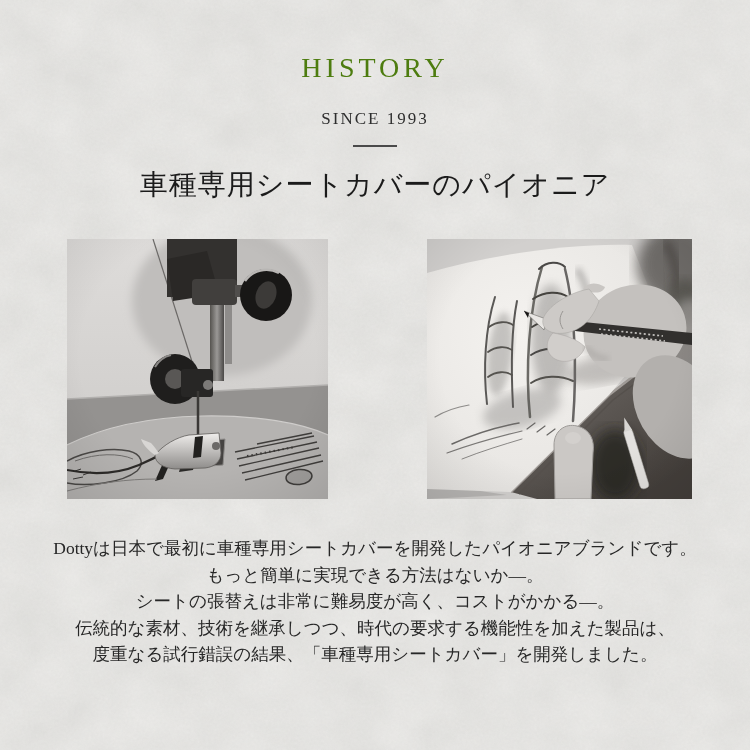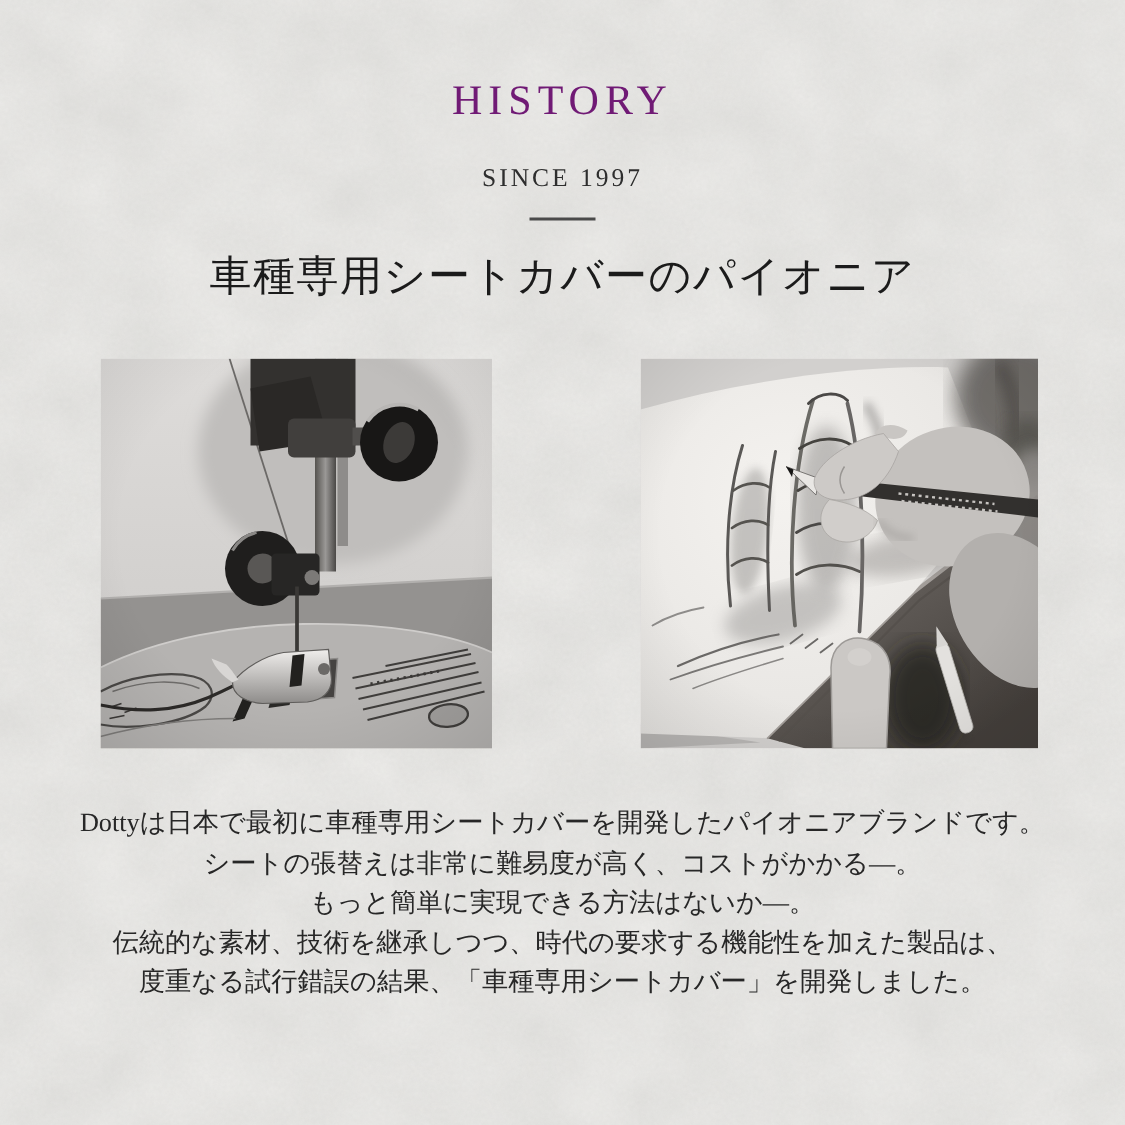--- a/index.html
+++ b/index.html
@@ -10,21 +10,21 @@
     overflow:hidden;
     font-family:"Liberation Serif","DejaVu Serif",serif;
     color:#2b2b2b;
   }
   .texture{position:absolute;inset:0;width:750px;height:750px;pointer-events:none;}
   .layer{position:absolute;left:0;width:750px;text-align:center;}
   .title{
     top:52px;
     font-size:28px;line-height:32px;
     letter-spacing:4px;
-    color:#701a75;
+    color:#4d7c0f;
   }
   .subtitle{
     top:109px;
     font-size:17px;line-height:20px;
     letter-spacing:2px;
     color:#2e2e2e;
   }
   .divider{
     position:absolute;
     top:145px;left:353px;
@@ -67,21 +67,21 @@
       </filter>
     <filter id="grainFine">
         <feTurbulence type="fractalNoise" baseFrequency="0.35" numOctaves="2" seed="4"></feTurbulence>
         <feColorMatrix type="matrix" values="0 0 0 0 0.5  0 0 0 0 0.5  0 0 0 0 0.48  0.18 0.18 0.18 0 0"></feColorMatrix>
       </filter>
     <rect width="750" height="750" filter="url(#grainCoarse)" opacity="0.5"></rect>
     <rect width="750" height="750" filter="url(#grainFine)" opacity="0.35"></rect>
   </svg>
 
   <div class="layer title">HISTORY</div>
-  <div class="layer subtitle">SINCE 1997</div>
+  <div class="layer subtitle">SINCE 1993</div>
   <div class="divider"></div>
   <div class="layer heading">車種専用シートカバーのパイオニア</div>
 
   <div class="photo photo-left" aria-label="sewing-machine-needle-closeup">
     <svg viewBox="0 0 261 260" xmlns="http://www.w3.org/2000/svg">
       <defs>
         <linearGradient id="wallG" x1="0" y1="0" x2="0" y2="1">
           <stop offset="0" stop-color="#dedcda"></stop>
             <stop offset="1" stop-color="#cbc9c7"></stop>
         </linearGradient>
@@ -264,19 +264,19 @@
           <rect x="205" y="188" width="9" height="62" rx="4" fill="#e3e1de" stroke="#b5b2af" stroke-width="0.5"></rect>
           <polygon points="206,190 214,190 210,176" fill="#d8d6d3"></polygon>
         </g>
         <rect width="265" height="260" fill="url(#vigR)"></rect>
       </g>
     </svg>
   </div>
 
   <div class="layer body-text">
     <p>Dottyは日本で最初に車種専用シートカバーを開発したパイオニアブランドです。</p>
+    <p>もっと簡単に実現できる方法はないか―。</p>
     <p>シートの張替えは非常に難易度が高く、コストがかかる―。</p>
-    <p>もっと簡単に実現できる方法はないか―。</p>
     <p>伝統的な素材、技術を継承しつつ、時代の要求する機能性を加えた製品は、</p>
     <p>度重なる試行錯誤の結果、「車種専用シートカバー」を開発しました。</p>
   </div>
 
 </div>
 
 </body></html>

